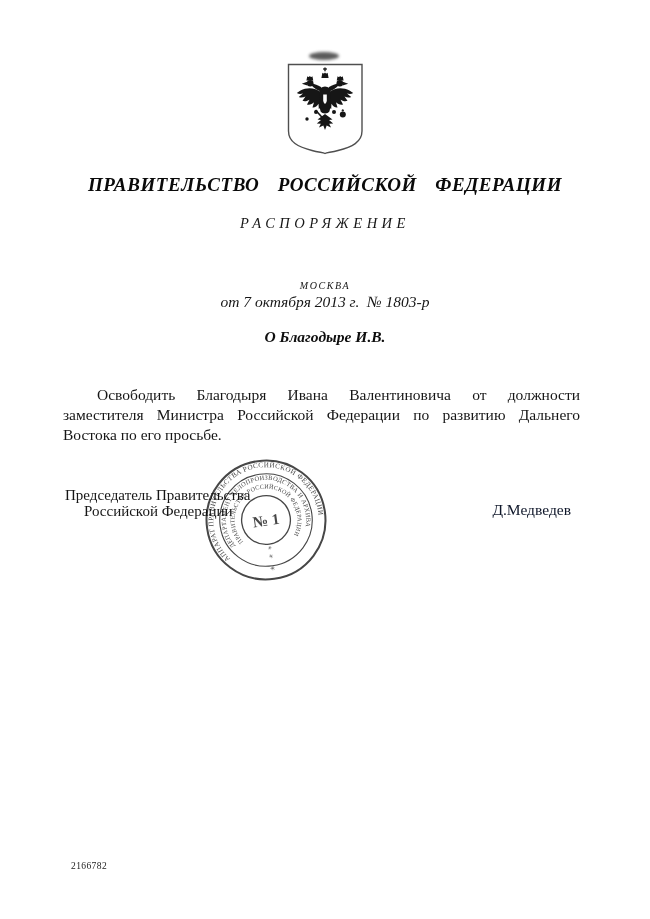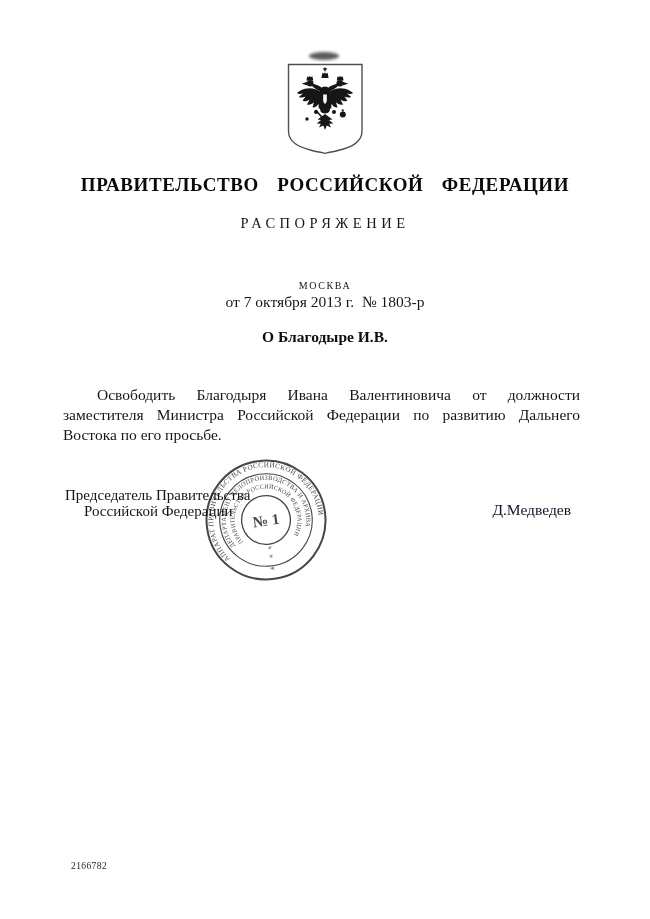--- a/index.html
+++ b/index.html
@@ -6,21 +6,21 @@
   .page{
     position:relative;
     width:650px;height:919px;
     margin:0 auto;
     background:#ffffff;
     font-family:"Liberation Serif","DejaVu Serif",serif;
     color:#1b1b1b;
     overflow:hidden;
   }
   .abs{position:absolute;}
-  .centered{left:0;width:650px;text-align:center;}
+  .centered{left:0;width:650px;text-align:center;font-style:italic;}
 
   .org-name{
     top:173px;
     font-size:19px;font-weight:bold;color:#0a0a0a;
     letter-spacing:0.6px;word-spacing:13px;line-height:24px;
   }
   .doc-type{
     top:214px;
     font-size:14.5px;letter-spacing:4.5px;line-height:18px;color:#161616;
   }

